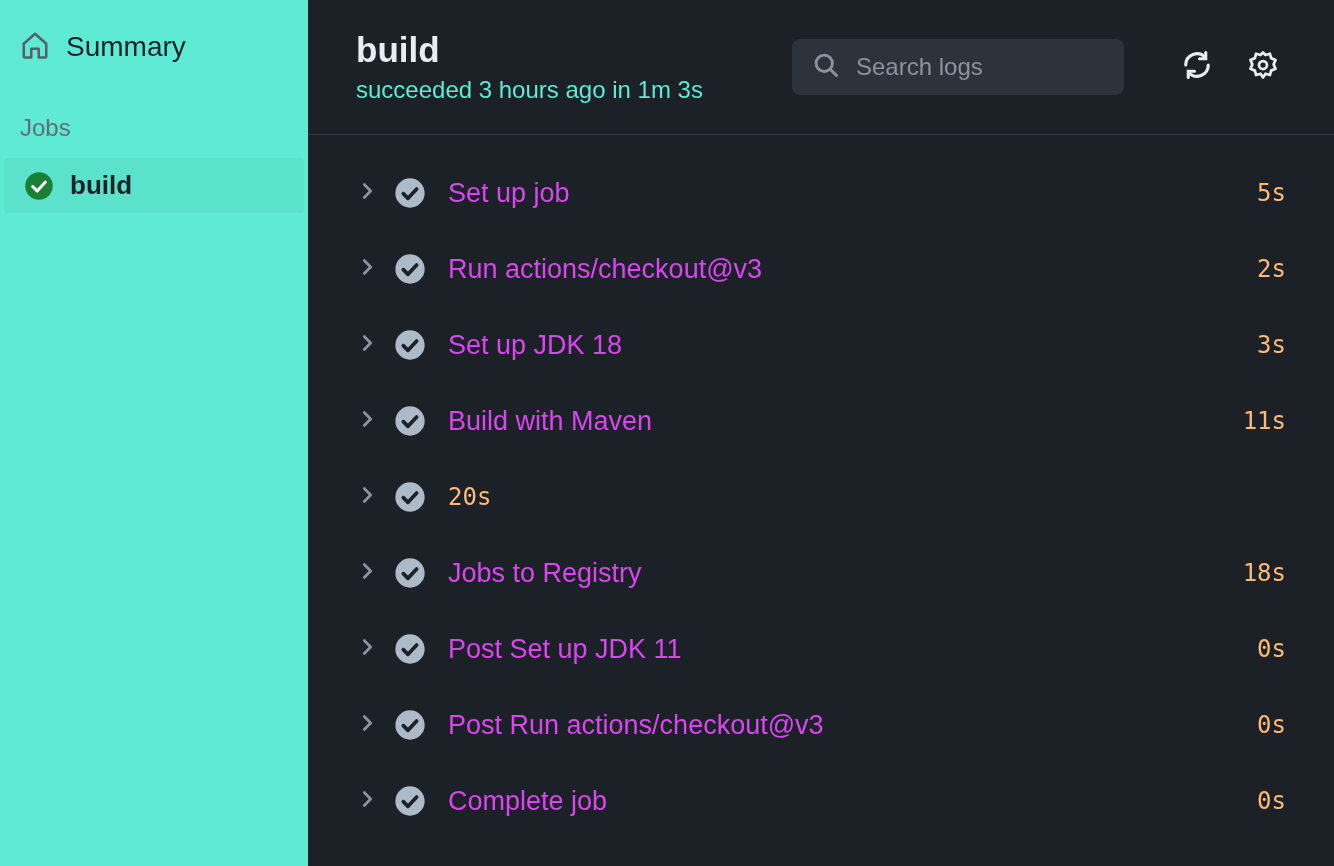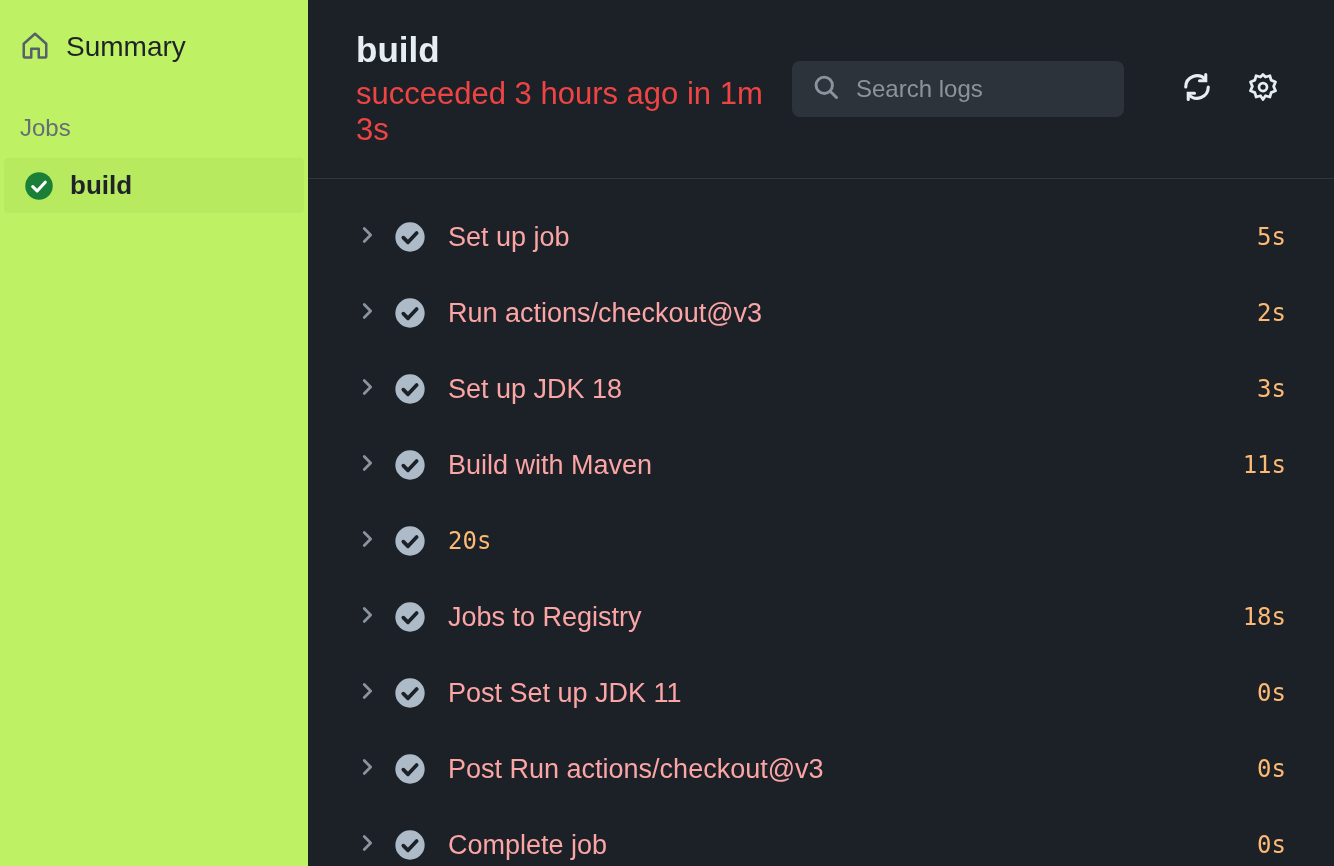--- a/index.html
+++ b/index.html
@@ -6,21 +6,21 @@
     body {
       font-family: -apple-system, BlinkMacSystemFont, "Segoe UI", Helvetica, Arial, sans-serif;
       display: flex;
       height: 866px;
       width: 1334px;
       overflow: hidden;
       background: #ffffff;
     }
     .sidebar {
       width: 308px;
-      background: #bef264;
+      background: #5eead4;
       padding: 20px 0;
       flex-shrink: 0;
     }
     .sidebar-summary {
       display: flex;
       align-items: center;
       gap: 16px;
       padding: 10px 20px;
       cursor: pointer;
     }
@@ -77,23 +77,23 @@
     .main-header-titles {
       flex: 1;
     }
     .main-title {
       font-size: 35px;
       font-weight: 700;
       color: #e6edf3;
       margin-bottom: 6px;
     }
     .main-subtitle {
-      font-size: 31px;
+      font-size: 24px;
       font-weight: 400;
-      color: #ef4444;
+      color: #5eead4;
     }
     .search-box {
       display: flex;
       align-items: center;
       background: #2d333b;
       border-radius: 8px;
       padding: 12px 20px;
       gap: 16px;
       width: 332px;
       margin-right: 30px;
@@ -136,21 +136,21 @@
       flex-shrink: 0;
     }
     .step-check {
       width: 32px;
       height: 32px;
       flex-shrink: 0;
       margin-right: 22px;
     }
     .step-name {
       font-size: 27px;
-      color: #fca5a5;
+      color: #d946ef;
       flex: 1;
     }
     .step-duration {
       font-family: ui-monospace, SFMono-Regular, "SF Mono", Menlo, Consolas, monospace;
       font-size: 24px;
       color: #fdba74;
     }
   </style>
 </head>
 <body>

